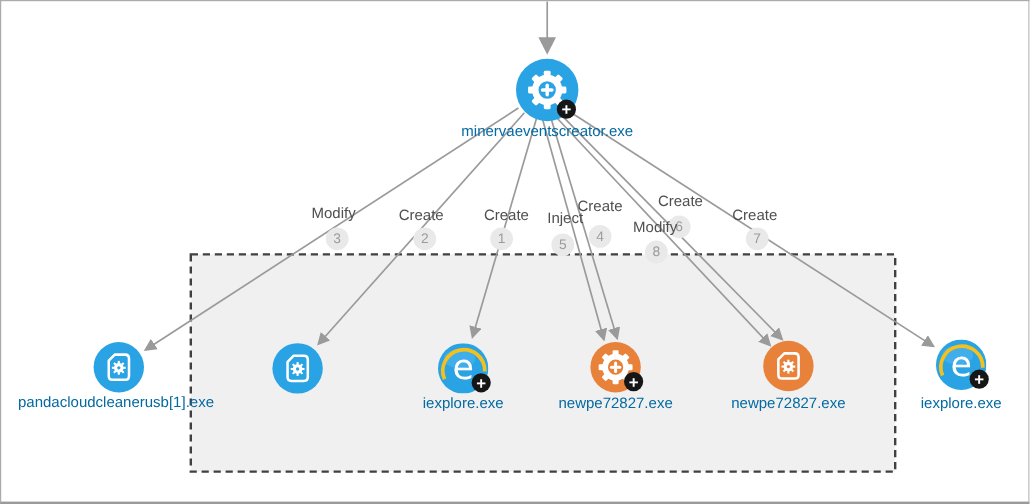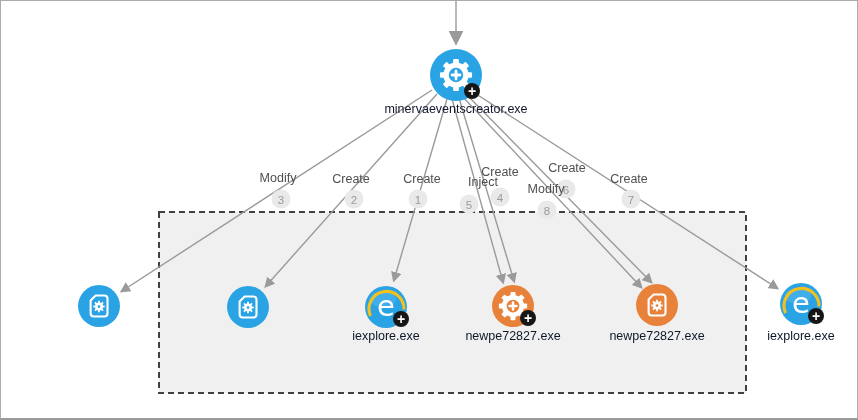--- a/index.html
+++ b/index.html
@@ -17,21 +17,21 @@
     position:absolute; border-radius:50%;
     display:flex; align-items:center; justify-content:center;
   }
   .sz42 { width:42px; height:42px; }
   .sz52 { width:52px; height:52px; }
   .blue { background:#2aa3e4; }
   .orange { background:#e8823a; }
   .ie-wrap { position:absolute; width:42px; height:42px; }
 
   .node-label {
-    position:absolute; font-size:12.5px; color:#0f172a;
+    position:absolute; font-size:12.5px; color:#0369a1;
     transform:translateX(-50%); white-space:nowrap; text-align:center;
     line-height:1.3;
   }
   .node-label.wrap {
     transform:none; white-space:normal; text-align:left;
     width:164px; word-break:break-all;
   }
   .plus-badge {
     position:absolute; width:16px; height:16px; border-radius:50%;
     background:#161616; color:#fff; font-size:14px; font-weight:bold;
@@ -79,21 +79,21 @@
 
   <div class="edge-action" style="left:277px;top:177px">Modify</div>
   <div class="edge-seq" style="left:280px;top:198px">3</div>
 
   <div class="edge-action" style="left:350px;top:178px">Create</div>
   <div class="edge-seq" style="left:353px;top:198px">2</div>
 
   <div class="edge-action" style="left:421px;top:178px">Create</div>
   <div class="edge-seq" style="left:417px;top:198px">1</div>
 
-  <div class="edge-action" style="left:482px;top:181px">Inject</div>
+  <div class="edge-action" style="left:470px;top:181px">Inject</div>
   <div class="edge-seq" style="left:468px;top:203px">5</div>
 
   <div class="edge-action" style="left:499px;top:171px">Create</div>
   <div class="edge-seq" style="left:499px;top:196px">4</div>
 
   <div class="edge-action" style="left:566px;top:167px">Create</div>
   <div class="edge-seq" style="left:565px;top:188px">6</div>
 
   <div class="edge-action" style="left:545px;top:188px">Modify</div>
   <div class="edge-seq" style="left:546px;top:209px">8</div>
@@ -133,20 +133,21 @@
         <rect x="11.3" y="7.8" width="1.4" height="2" transform="rotate(135 12 12.4)"></rect>
         <rect x="11.3" y="7.8" width="1.4" height="2" transform="rotate(180 12 12.4)"></rect>
         <rect x="11.3" y="7.8" width="1.4" height="2" transform="rotate(225 12 12.4)"></rect>
         <rect x="11.3" y="7.8" width="1.4" height="2" transform="rotate(270 12 12.4)"></rect>
         <rect x="11.3" y="7.8" width="1.4" height="2" transform="rotate(315 12 12.4)"></rect>
         <circle cx="12" cy="12.4" r="3.2"></circle>
       </g>
       <circle cx="12" cy="12.4" r="1.1" fill="#2aa3e4"></circle>
     </svg>
   </div>
+  <div class="node-label wrap" style="left:14px;top:326px">pandacloudcleanerusb[1].exe</div>
 
   <div class="node-circle sz42 blue" style="left:226px;top:285px">
     <svg viewBox="0 0 24 24" width="30" height="30">
       <path d="M9.3 3.6 H16.2 Q18.8 3.6 18.8 6.2 V17.8 Q18.8 20.4 16.2 20.4 H7.9 Q5.3 20.4 5.3 17.8 V7.6 Z" fill="none" stroke="#fff" stroke-width="1.7" stroke-linejoin="round"></path>
       <g fill="#fff">
         <rect x="11.3" y="7.8" width="1.4" height="2"></rect>
         <rect x="11.3" y="7.8" width="1.4" height="2" transform="rotate(45 12 12.4)"></rect>
         <rect x="11.3" y="7.8" width="1.4" height="2" transform="rotate(90 12 12.4)"></rect>
         <rect x="11.3" y="7.8" width="1.4" height="2" transform="rotate(135 12 12.4)"></rect>
         <rect x="11.3" y="7.8" width="1.4" height="2" transform="rotate(180 12 12.4)"></rect>

